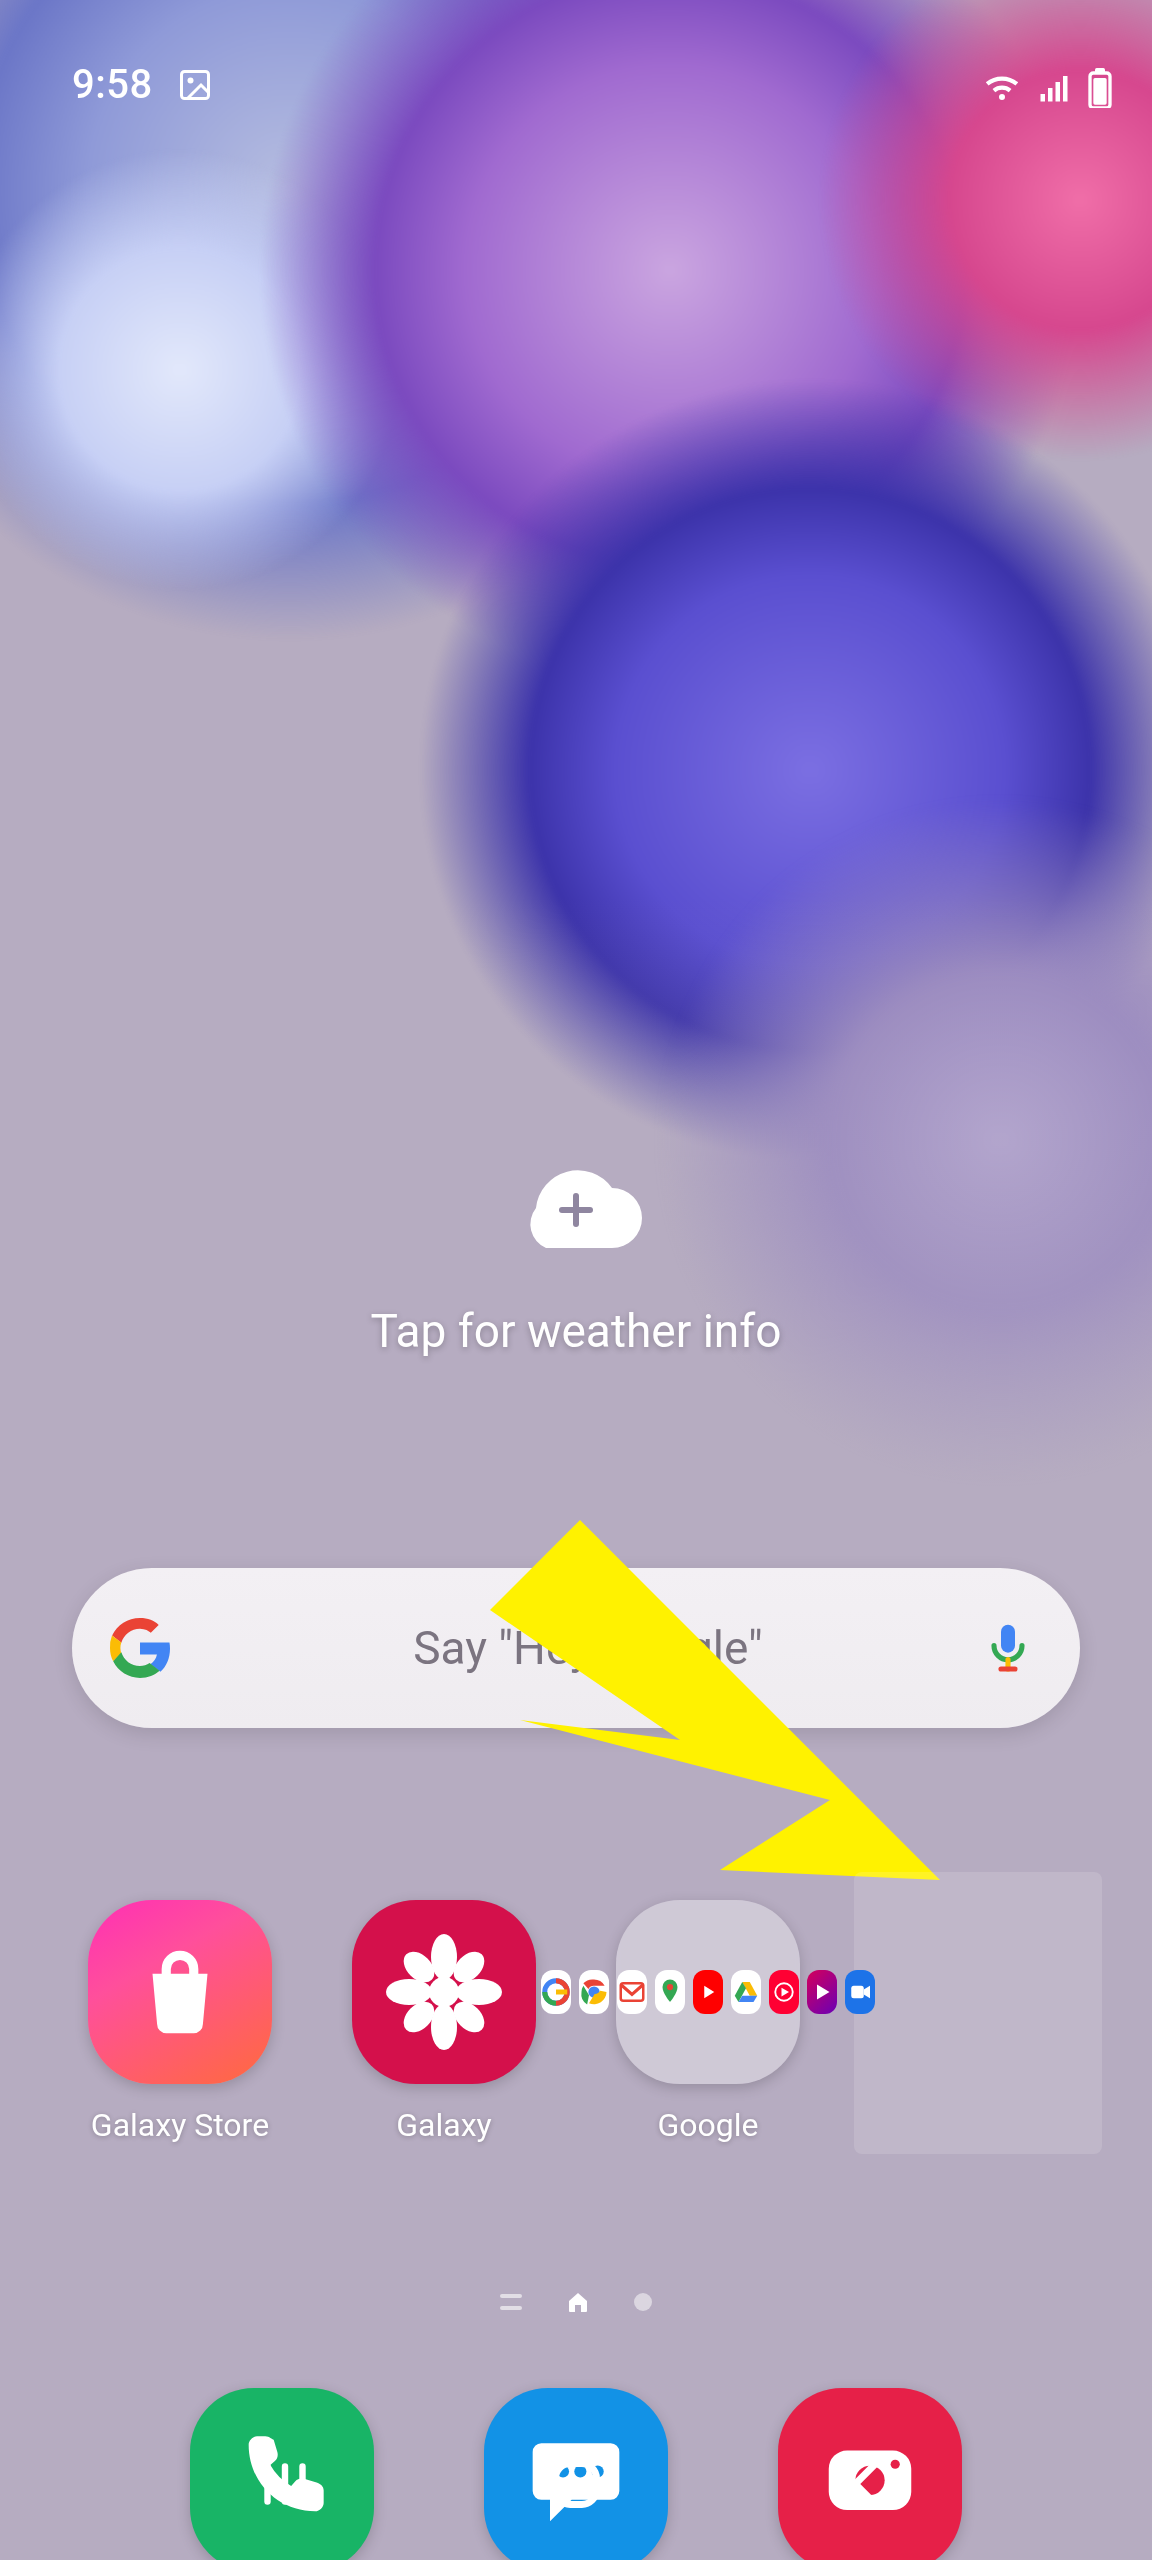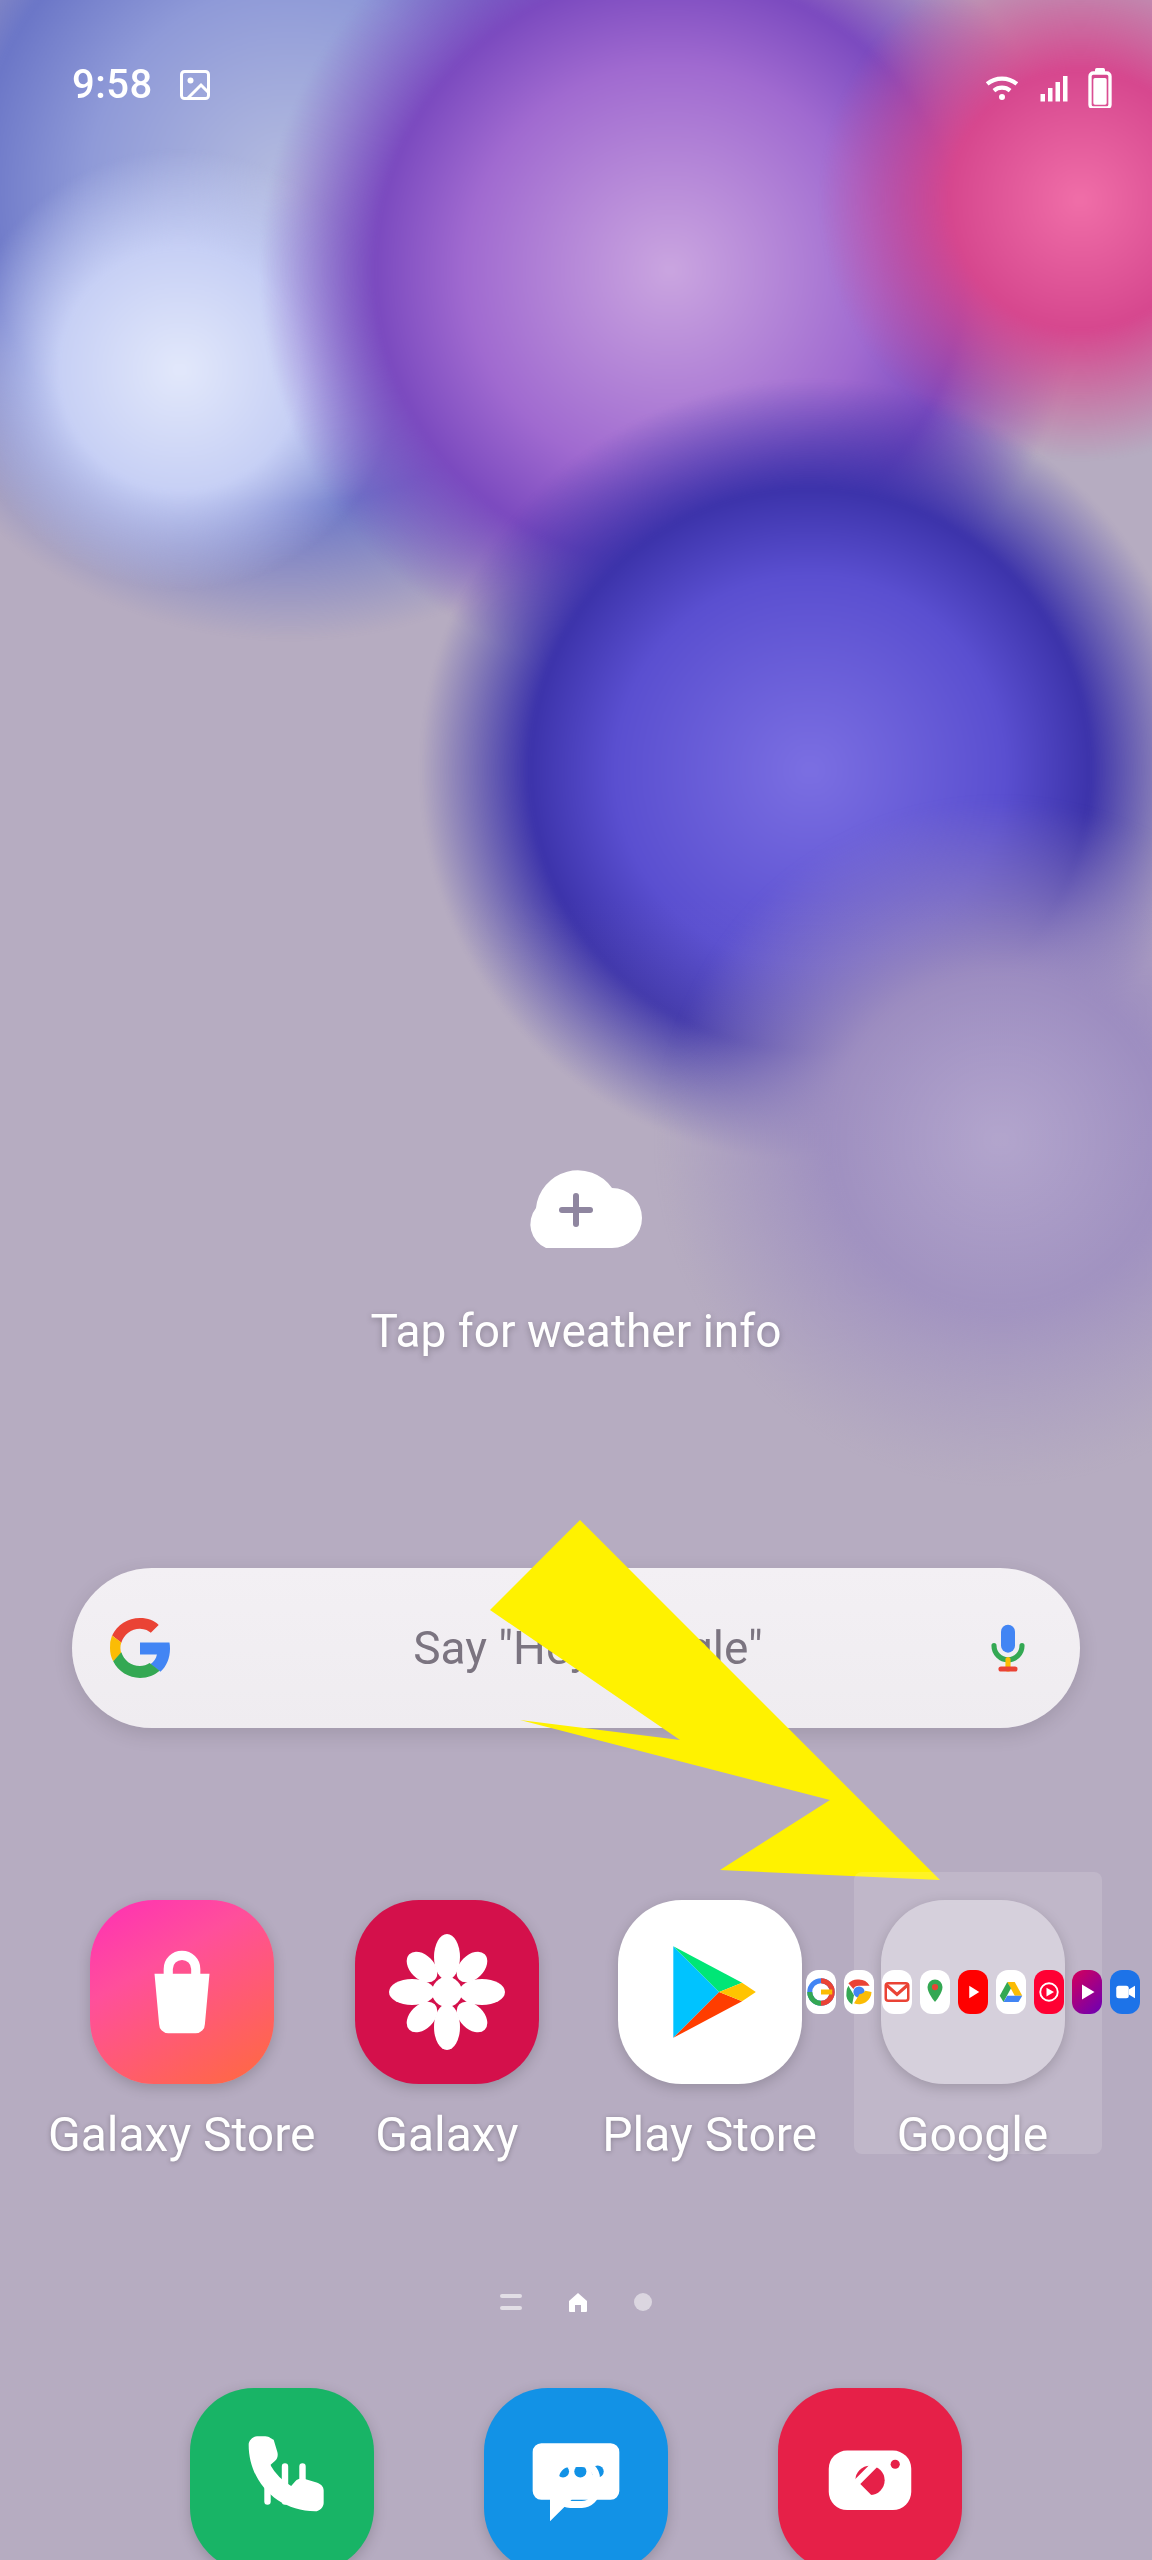--- a/index.html
+++ b/index.html
@@ -131,21 +131,21 @@
     }
     .app .tile {
       width: 184px; height: 184px;
       border-radius: 64px;
       display:flex; align-items:center; justify-content:center;
       box-shadow: 0 4px 14px rgba(0,0,0,.18);
     }
     .app .label {
       margin-top: 22px;
       color:#fff;
-      font-size: 48px;
+      font-size: 32px;
       text-shadow: 0 1px 5px rgba(0,0,0,.25);
       white-space:nowrap;
     }
     
     .t-galaxystore { background: linear-gradient(150deg, #ff2fb5 0%, #ff4f9b 35%, #ff6a3d 100%);}   
     .t-gallery { background: #d4104b; }
     .t-playstore { background: #fff; }
     .t-folder {
       background: rgba(255,255,255,.35);
       backdrop-filter: blur(2px);
@@ -316,31 +316,20 @@
             <ellipse cx="7" cy="7" rx="3.6" ry="2.4" transform="rotate(45 7 7)"></ellipse>
             <ellipse cx="17" cy="17" rx="3.6" ry="2.4" transform="rotate(45 17 17)"></ellipse>
             <ellipse cx="17" cy="7" rx="3.6" ry="2.4" transform="rotate(-45 17 7)"></ellipse>
             <ellipse cx="7" cy="17" rx="3.6" ry="2.4" transform="rotate(-45 7 17)"></ellipse>
           </g>
         </svg>
       </div>
       <div class="label">Galaxy</div>
     </div>
 
-    <div class="app">
-      <div class="tile t-playstore">
-        <svg width="110" height="110" viewBox="0 0 48 48">
-          <polygon points="8,4 8,44 28,24" fill="#00c3ff"></polygon>
-          <polygon points="8,4 38,20 28,24" fill="#00e676"></polygon>
-          <polygon points="28,24 38,28 8,44" fill="#ff3d00"></polygon>
-          <polygon points="28,24 38,20 44,24 38,28" fill="#ffc400"></polygon>
-        </svg>
-      </div>
-      <div class="label">Play Store</div>
-    </div>
 
     <div class="app">
       <div class="tile t-folder">
         <div class="folder-mini" style="background:#fff">
           <svg viewBox="0 0 48 48" width="30" height="30">
               <circle cx="24" cy="24" r="18" fill="none" stroke="#4285F4" stroke-width="8"></circle>
               <path d="M24 6a18 18 0 010 36" fill="none" stroke="#EA4335" stroke-width="8"></path>
               <path d="M24 42A18 18 0 016 24" fill="none" stroke="#34A853" stroke-width="8"></path>
               <path d="M42 24H24" stroke="#FBBC05" stroke-width="8"></path>
             </svg>

